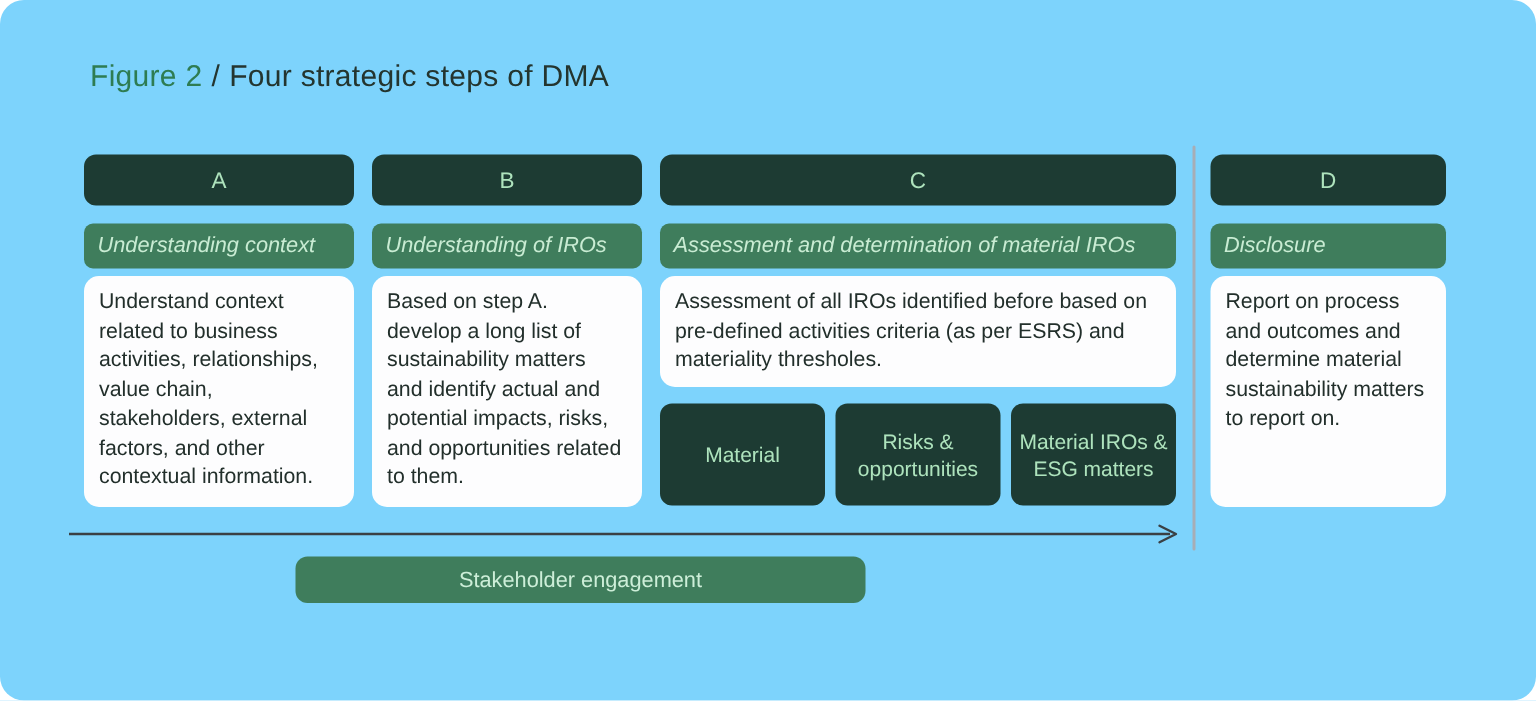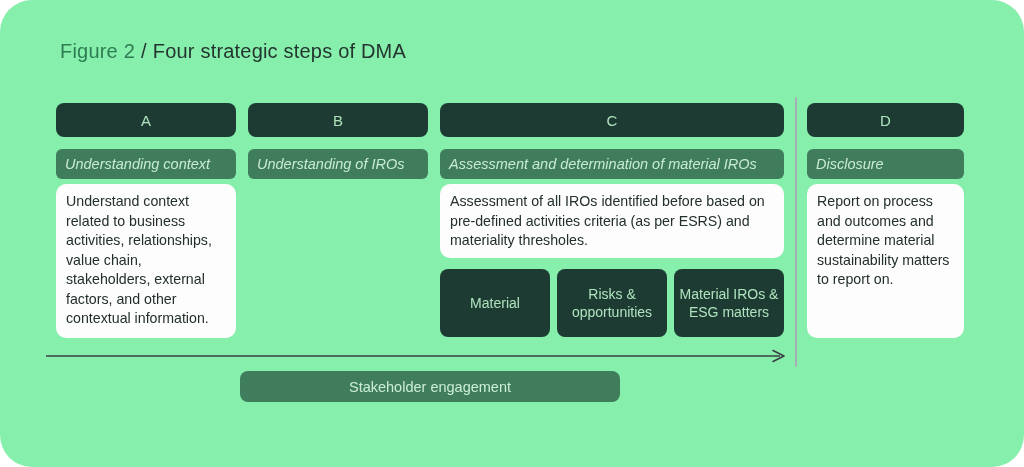--- a/index.html
+++ b/index.html
@@ -1,16 +1,16 @@
 <!DOCTYPE html>
 <html><head>
 <meta charset="utf-8">
 <style>
   html,body{margin:0;padding:0;background:#ffffff;font-family:"Liberation Sans",sans-serif;}
-  .canvas{position:relative;width:1024px;height:467px;background:#86efac;border-radius:32px;overflow:hidden;}
+  .canvas{position:relative;width:1024px;height:467px;background:#7dd3fc;border-radius:16px;overflow:hidden;}
 
   
   .fig-title{position:absolute;left:60px;top:40px;font-size:20px;letter-spacing:.2px;color:#24352f;}
   .fig-title .accent{color:#2e7c52;}
   .fig-title .sep{color:#24352f;margin:0 6px;}
 
   
   .badge{position:absolute;top:103px;height:34px;width:59px;background:#1d3b33;border-radius:8px;
          color:#aee3bd;font-size:15px;display:flex;align-items:center;justify-content:center;}
   .bar{position:absolute;top:149px;height:30px;background:#3f7d5c;border-radius:6px;
@@ -28,37 +28,38 @@
 
   .subbox{position:absolute;top:269px;height:68px;width:110px;background:#1d3b33;border-radius:8px;
           color:#aee3bd;font-size:14px;line-height:18px;display:flex;align-items:center;justify-content:center;
           text-align:center;padding:0 4px;box-sizing:border-box;}
 
   .divider{position:absolute;left:795px;top:97px;width:2px;height:270px;background:#a7adb5;border-radius:1px;}
 
   .timeline{position:absolute;left:46px;top:349px;}
 
   .stake-bar{position:absolute;left:197px;top:371px;width:380px;height:31px;background:#3f7d5c;border-radius:8px;
-             color:#cdeed8;font-size:14.5px;display:flex;align-items:center;justify-content:center;margin-left:43px;}
+             color:#cdeed8;font-size:14.5px;display:flex;align-items:center;justify-content:center;}
 </style>
 </head>
 <body>
 
 <div class="canvas">
 
   <div class="fig-title">
     <span class="accent">Figure 2</span><span class="sep">/</span><span>Four strategic steps of DMA</span>
   </div>
 
   <div class="badge colA">A</div>
   <div class="bar colA">Understanding context</div>
   <div class="card hA colA">Understand context related to business activities, relationships, value chain, stakeholders, external factors, and other contextual information.</div>
 
   <div class="badge colB">B</div>
   <div class="bar colB">Understanding of IROs</div>
+  <div class="card hA colB">Based on step A. develop a long list of sustainability matters and identify actual and potential impacts, risks, and opportunities related to them.</div>
 
   <div class="badge colC">C</div>
   <div class="bar colC">Assessment and determination of material IROs</div>
   <div class="card hC colC">Assessment of all IROs identified before based on pre-defined activities criteria (as per ESRS) and materiality thresholes.</div>
   <div class="subbox" style="left:440px">Material</div>
   <div class="subbox" style="left:674px">Material IROs &amp; ESG matters</div>
   <div class="subbox" style="left:557px">Risks &amp; opportunities</div>
 
   <div class="divider"></div>
 

